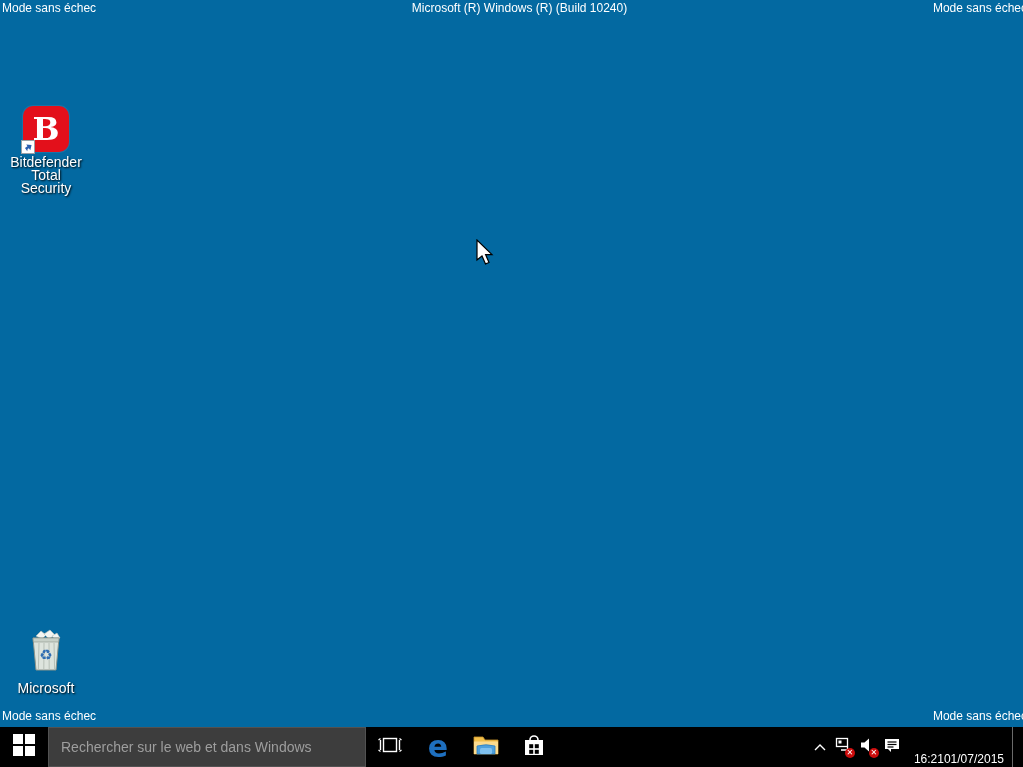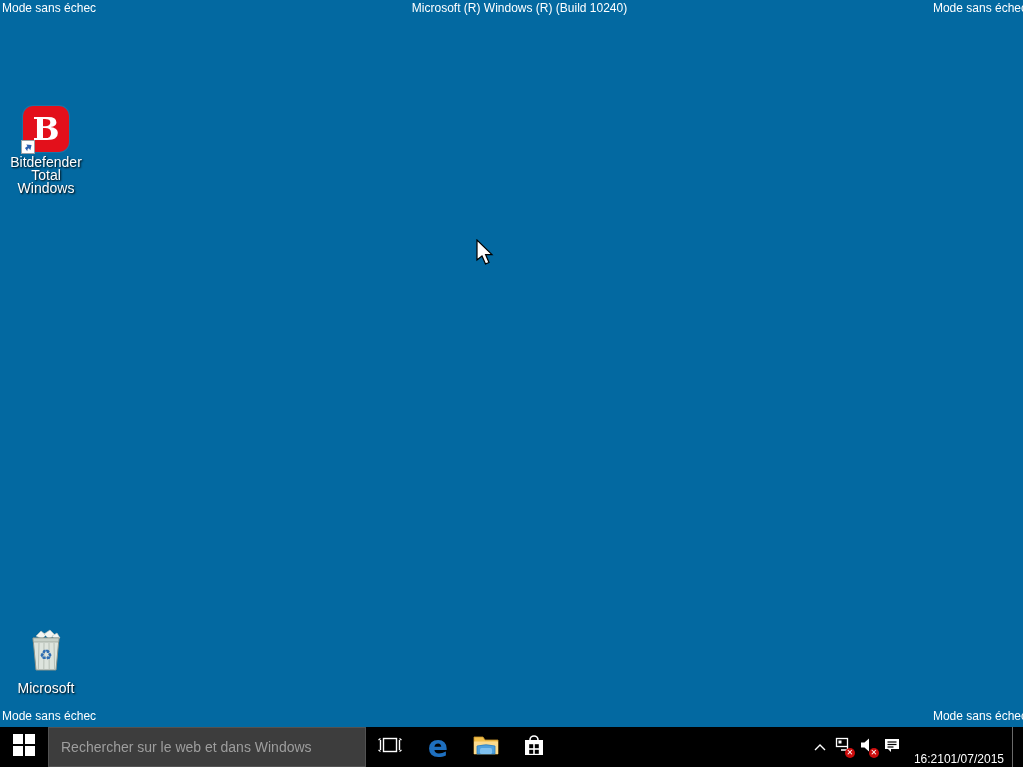--- a/index.html
+++ b/index.html
@@ -79,21 +79,21 @@
     <div class="bd-badge" style="background:#e3101b;">
       <span class="bd-b">B</span>
       <span class="shortcut-arrow">
         <svg width="10" height="10" viewBox="0 0 10 10">
             <path d="M2 8 L2 4 L5 4 L5 2 L9 5.5 L5 9 L5 6.5 L3.5 6.5 Z" fill="#2b5fb0" transform="rotate(-35 5 5)"></path>
           </svg>
       </span>
     </div>
     <div class="lbl">
       <div>Bitdefender</div>
-      <div>Total Windows</div>
+      <div>Total Security</div>
     </div>
   </div>
 
   <div class="desk-icon" id="icon-recycle">
     <span>
       <svg width="40" height="46" viewBox="0 0 40 46">
 
         <g fill="#f2f5f2" stroke="#b9c0b9" stroke-width="0.6">
           <polygon points="10,8 15,3 20,7 16,11"></polygon>
           <polygon points="18,6 24,2 29,7 23,11"></polygon>

